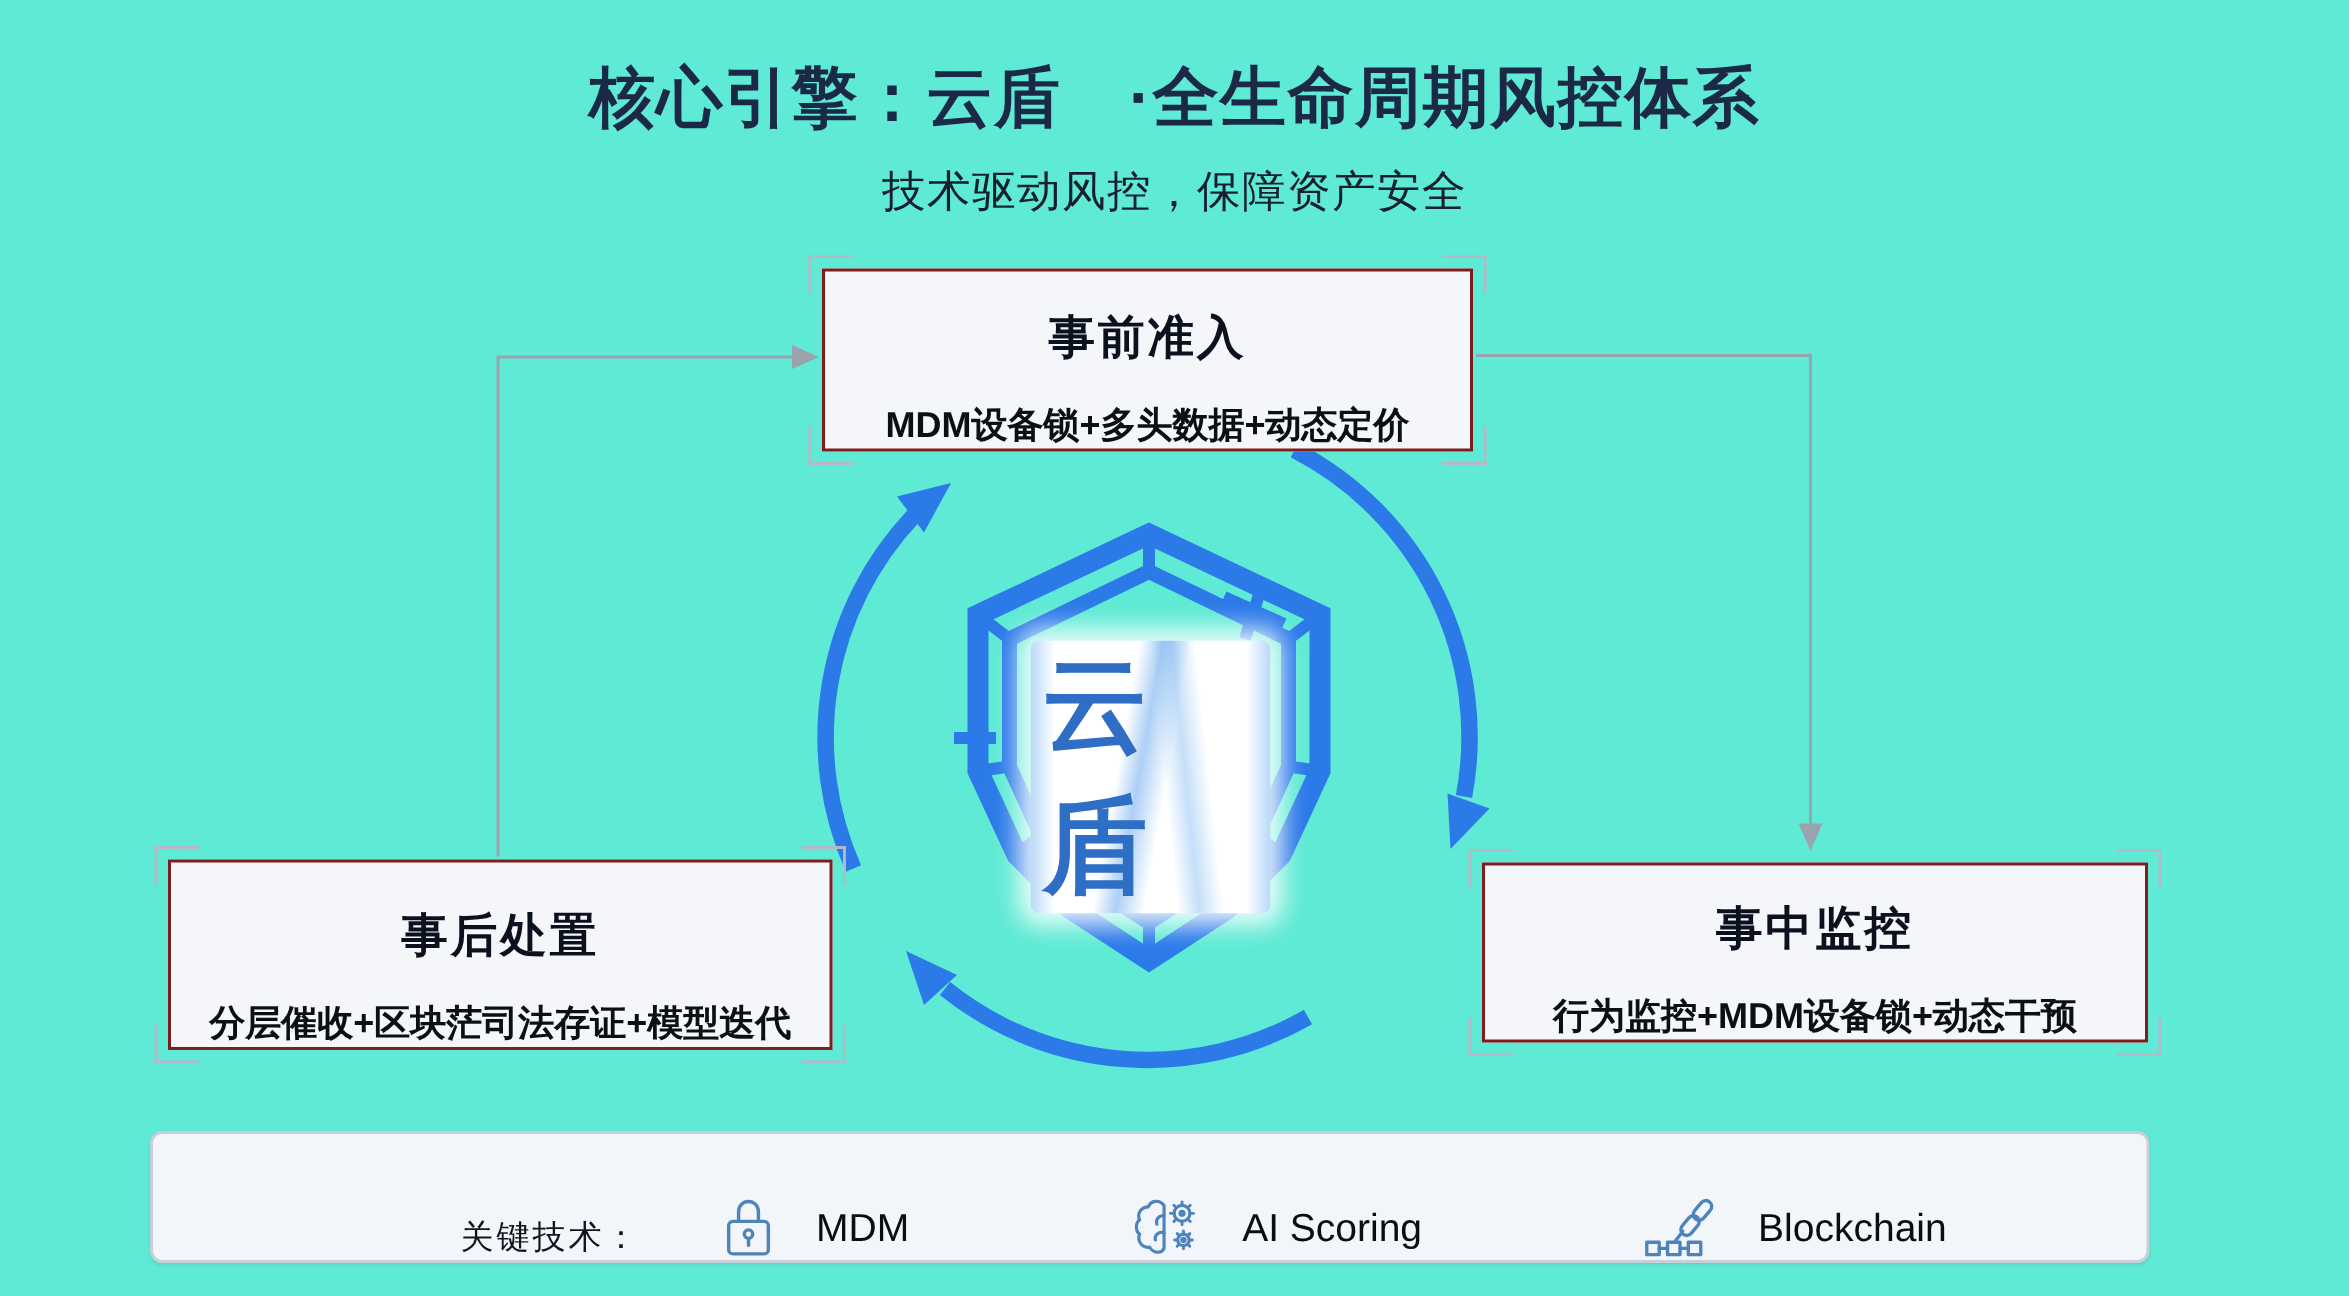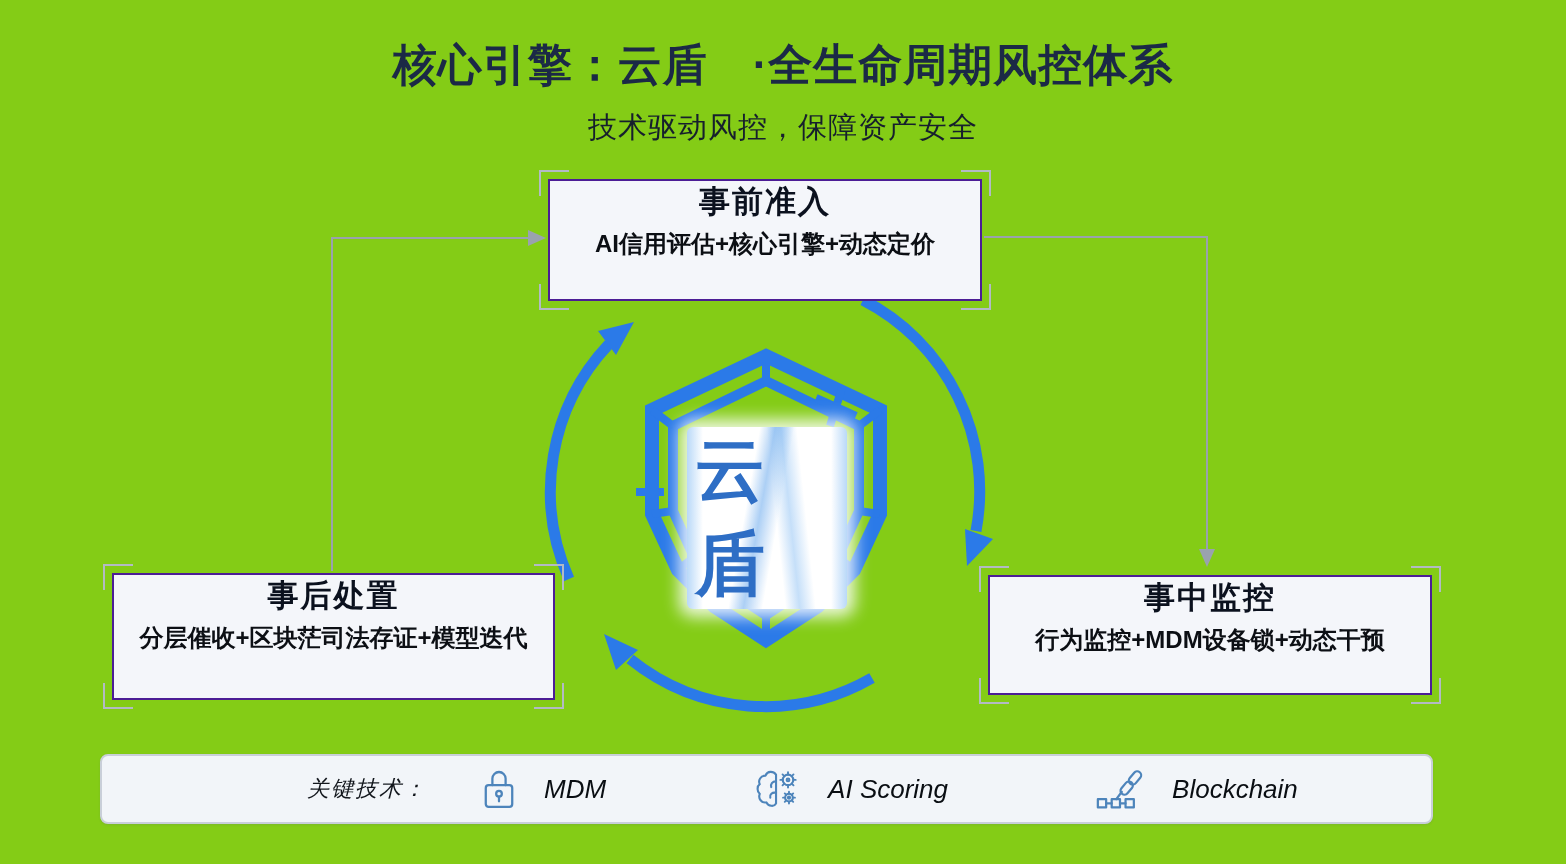--- a/index.html
+++ b/index.html
@@ -2,43 +2,43 @@
 <html><head>
 <meta charset="utf-8">
 <style>
   html,body{margin:0;padding:0;}
   body{
     width:1566px;height:864px;
     background:#eef1f6;
     font-family:"Liberation Sans","DejaVu Sans",sans-serif;
     overflow:hidden;
   }
-  .slide{position:relative;width:1566px;height:864px;background:#84cc16;}
+  .slide{position:relative;width:1566px;height:864px;background:#5eead4;}
   *{box-sizing:border-box;}
 
   .title{
     position:absolute;top:36px;left:0;right:0;
     text-align:center;margin:0;
     font-size:44px;font-weight:700;color:#1b2946;letter-spacing:1px;
   }
   .subtitle{
     position:absolute;top:108px;left:0;right:0;
     text-align:center;margin:0;
     font-size:29px;font-weight:500;color:#161f2d;letter-spacing:1px;
   }
 
   .diagram-svg{position:absolute;left:0;top:0;width:1566px;height:864px;}
 
   
   .box{
     position:absolute;
     background:#f4f6fa;
-    border:2px solid #4c1d95;
-    display:flex;flex-direction:column;align-items:center;justify-content:flex-start;
-    gap:5px;
+    border:2px solid #7f1d1d;
+    display:flex;flex-direction:column;align-items:center;justify-content:flex-end;
+    gap:21px;
   }
   .box h3{margin:0;font-size:31px;font-weight:700;color:#0b111e;letter-spacing:2px;}
   .box p{margin:0;font-size:24px;font-weight:700;color:#0c0f14;}
   .box-pre{left:548px;top:179px;width:434px;height:122px;}
   .box-post{left:112px;top:573px;width:443px;height:127px;}
   .box-mid{left:988px;top:575px;width:444px;height:120px;}
   .corner{position:absolute;width:30px;height:26px;border:0 solid #b3bac5;}
   .corner.tl{left:-11px;top:-11px;border-left-width:2px;border-top-width:2px;}
   .corner.tr{right:-11px;top:-11px;border-right-width:2px;border-top-width:2px;}
   .corner.bl{left:-11px;bottom:-11px;border-left-width:2px;border-bottom-width:2px;}
@@ -56,26 +56,25 @@
     box-shadow:0 0 16px 8px rgba(255,255,255,.85);
     display:flex;align-items:center;justify-content:center;
   }
   .glitch-patch span{
     font-size:70px;font-weight:700;color:#2e6ec5;letter-spacing:8px;
     margin-left:8px; 
   }
 
   
   .footer-bar{
-    position:absolute;left:100px;top:754px;width:1333px;height:70px;
+    position:absolute;left:100px;top:754px;width:1333px;height:88px;
     background:#f2f5f9;
     border:2px solid #c9cfd9;border-radius:8px;
-    display:flex;align-items:center;
+    display:flex;align-items:flex-end;
     box-shadow:0 1px 2px rgba(90,100,120,.18);
-    font-style:italic;
   }
   .footer-label{margin-left:205px;font-size:22px;color:#12161c;letter-spacing:2px;}
   .tech-item{display:flex;align-items:center;gap:28px;}
   .tech-item .t-label{font-size:26px;color:#0a0e13;}
   .ti-1{margin-left:55px;}
   .ti-2{margin-left:148px;}
   .ti-3{margin-left:148px;}
   .tech-icon{display:block;}
 </style>
 </head>
@@ -129,21 +128,21 @@
   <div class="glitch-patch">
     <span>云盾</span>
   </div>
 
   <div class="box box-pre">
     <i class="corner tl"></i>
     <i class="corner tr"></i>
     <i class="corner bl"></i>
     <i class="corner br"></i>
     <h3>事前准入</h3>
-    <p>AI信用评估+核心引擎+动态定价</p>
+    <p>MDM设备锁+多头数据+动态定价</p>
   </div>
 
   <div class="box box-post">
     <i class="corner tl"></i>
     <i class="corner tr"></i>
     <i class="corner bl"></i>
     <i class="corner br"></i>
     <h3>事后处置</h3>
     <p>分层催收+区块茫司法存证+模型迭代</p>
   </div>

